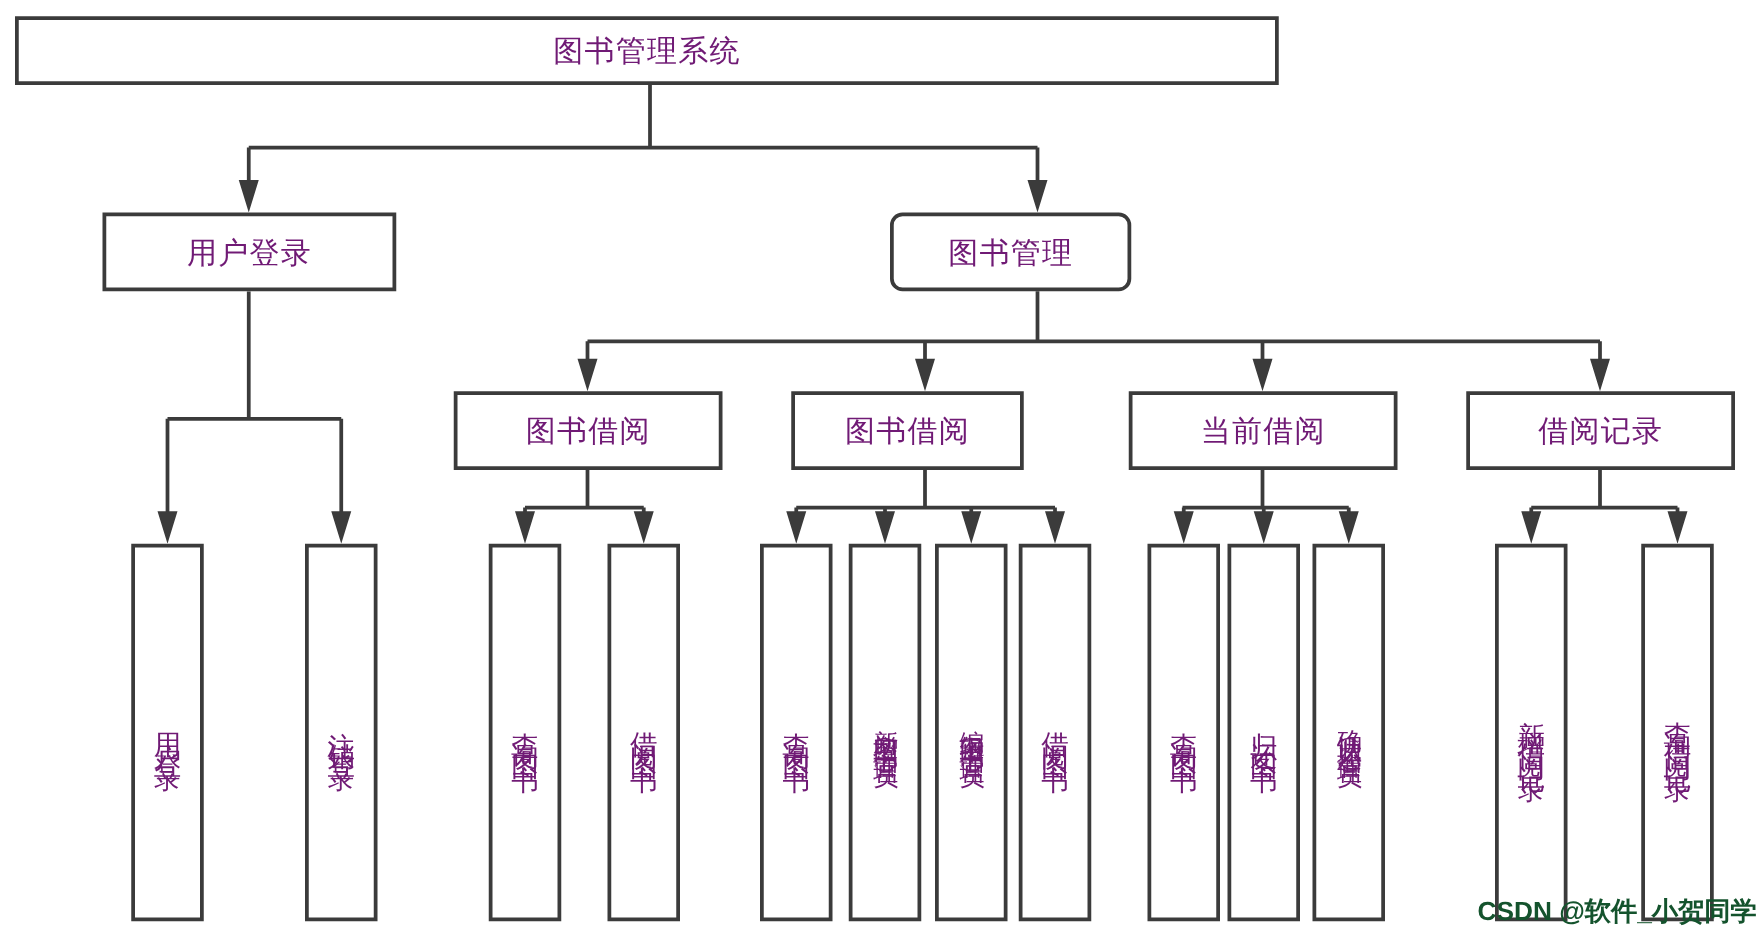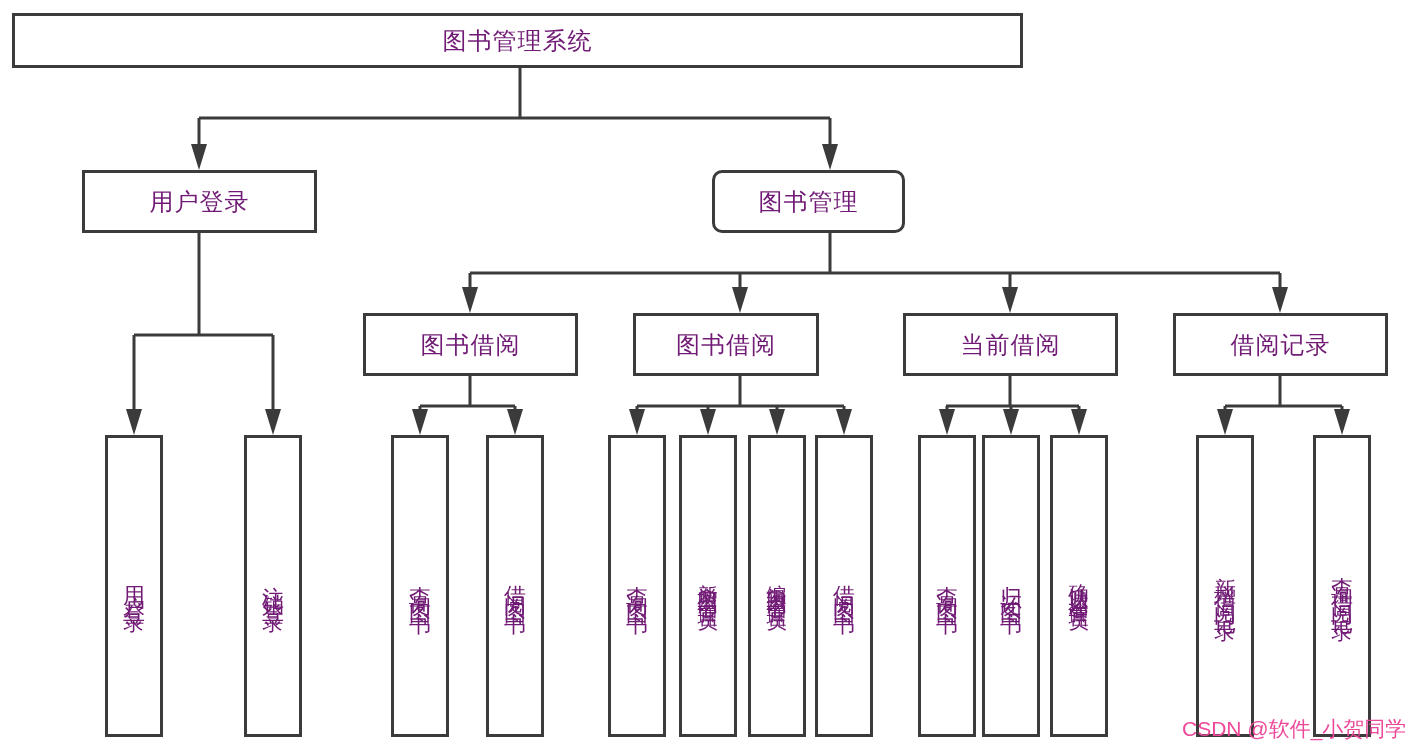--- a/index.html
+++ b/index.html
@@ -34,23 +34,24 @@
     text-orientation:mixed;
     letter-spacing:9px;
     line-height:1;
     white-space:nowrap;
   }
   .leaf.long .vtext { font-size:20px; letter-spacing:4px; }
   .watermark {
     position:absolute;
     left:1182px; top:715px;
     font-size:21px;
-    color:#ec4899;
+    color:#14532d;
     z-index:3;
     white-space:nowrap;
+    font-weight:bold;
   }
 </style>
 </head>
 <body>
 
 <svg id="connectors" viewBox="0 0 1405 747" xmlns="http://www.w3.org/2000/svg">
   <path d="M520,68 V118 M199,118 H830 M199,118 V152 M830,118 V152
            M199,233 V335 M134,335 H273 M134,335 V417 M273,335 V417
            M830,233 V273 M470,273 H1280 M470,273 V295 M740,273 V295 M1010,273 V295 M1280,273 V295
            M470,376 V406 M420,406 H515 M420,406 V417 M515,406 V417

